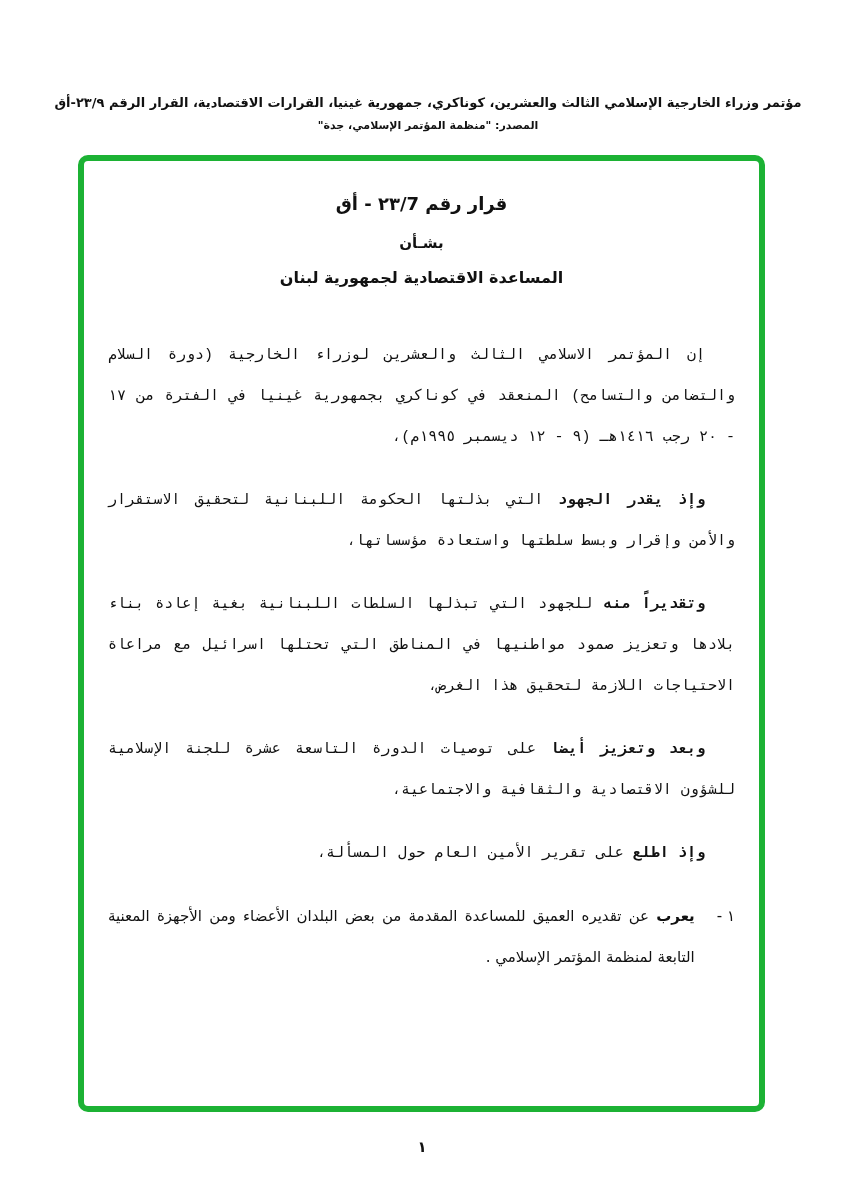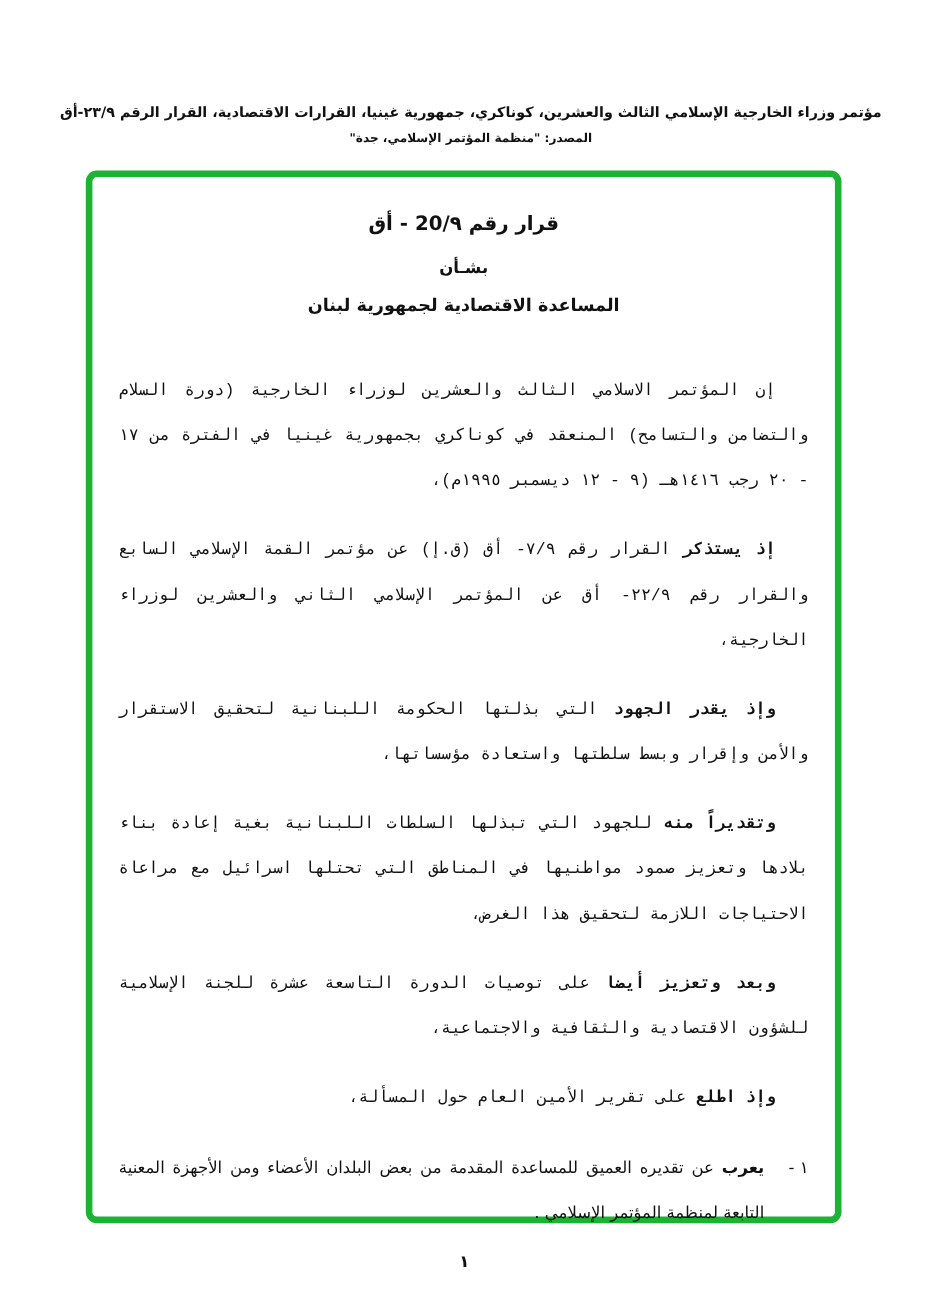--- a/index.html
+++ b/index.html
@@ -114,30 +114,29 @@
 
   <div class="header">
     <div class="header-line1">مؤتمر وزراء الخارجية الإسلامي الثالث والعشرين، كوناكري، جمهورية غينيا، القرارات الاقتصادية، القرار الرقم ٢٣/٩-أق</div>
     <div class="header-line2">المصدر:  "منظمة المؤتمر الإسلامي، جدة"</div>
   </div>
 
   <div class="doc-box">
     <div class="doc-content">
 
       <div class="title-block">
-        <div class="title1">قرار رقم 20/٩ - أق</div>
+        <div class="title1">قرار رقم ٢٣/7 - أق</div>
         <div class="title2">بشـأن</div>
         <div class="title3">المساعدة الاقتصادية لجمهورية لبنان</div>
       </div>
 
       <div class="body-block">
 
         <p class="body-par"><strong></strong><span>إن المؤتمر الاسلامي الثالث والعشرين لوزراء الخارجية (دورة السلام والتضامن والتسامح) المنعقد في كوناكري بجمهورية غينيا في الفترة من ١٧ - ٢٠ رجب ١٤١٦هـ (٩ - ١٢ ديسمبر ١٩٩٥م)،</span></p>
 
-        <p class="body-par"><strong>إذ يستذكر</strong><span> القرار رقم ٧/٩- أق (ق.إ) عن مؤتمر القمة الإسلامي السابع والقرار رقم ٢٢/٩- أق عن المؤتمر الإسلامي الثاني والعشرين لوزراء الخارجية،</span></p>
 
         <p class="body-par"><strong>وإذ يقدر الجهود</strong><span> التي بذلتها الحكومة اللبنانية لتحقيق الاستقرار والأمن وإقرار وبسط سلطتها واستعادة مؤسساتها،</span></p>
 
 
         <p class="body-par"><strong>وتقديراً منه</strong><span> للجهود التي تبذلها السلطات اللبنانية بغية إعادة بناء بلادها وتعزيز صمود مواطنيها في المناطق التي تحتلها اسرائيل مع مراعاة الاحتياجات اللازمة لتحقيق هذا الغرض،</span></p>
 
         <p class="body-par"><strong>وبعد وتعزيز أيضا</strong><span> على توصيات الدورة التاسعة عشرة للجنة الإسلامية للشؤون الاقتصادية والثقافية والاجتماعية،</span></p>
 
         <p class="body-par"><strong>وإذ اطلع</strong><span> على تقرير الأمين العام حول المسألة،</span></p>
 

